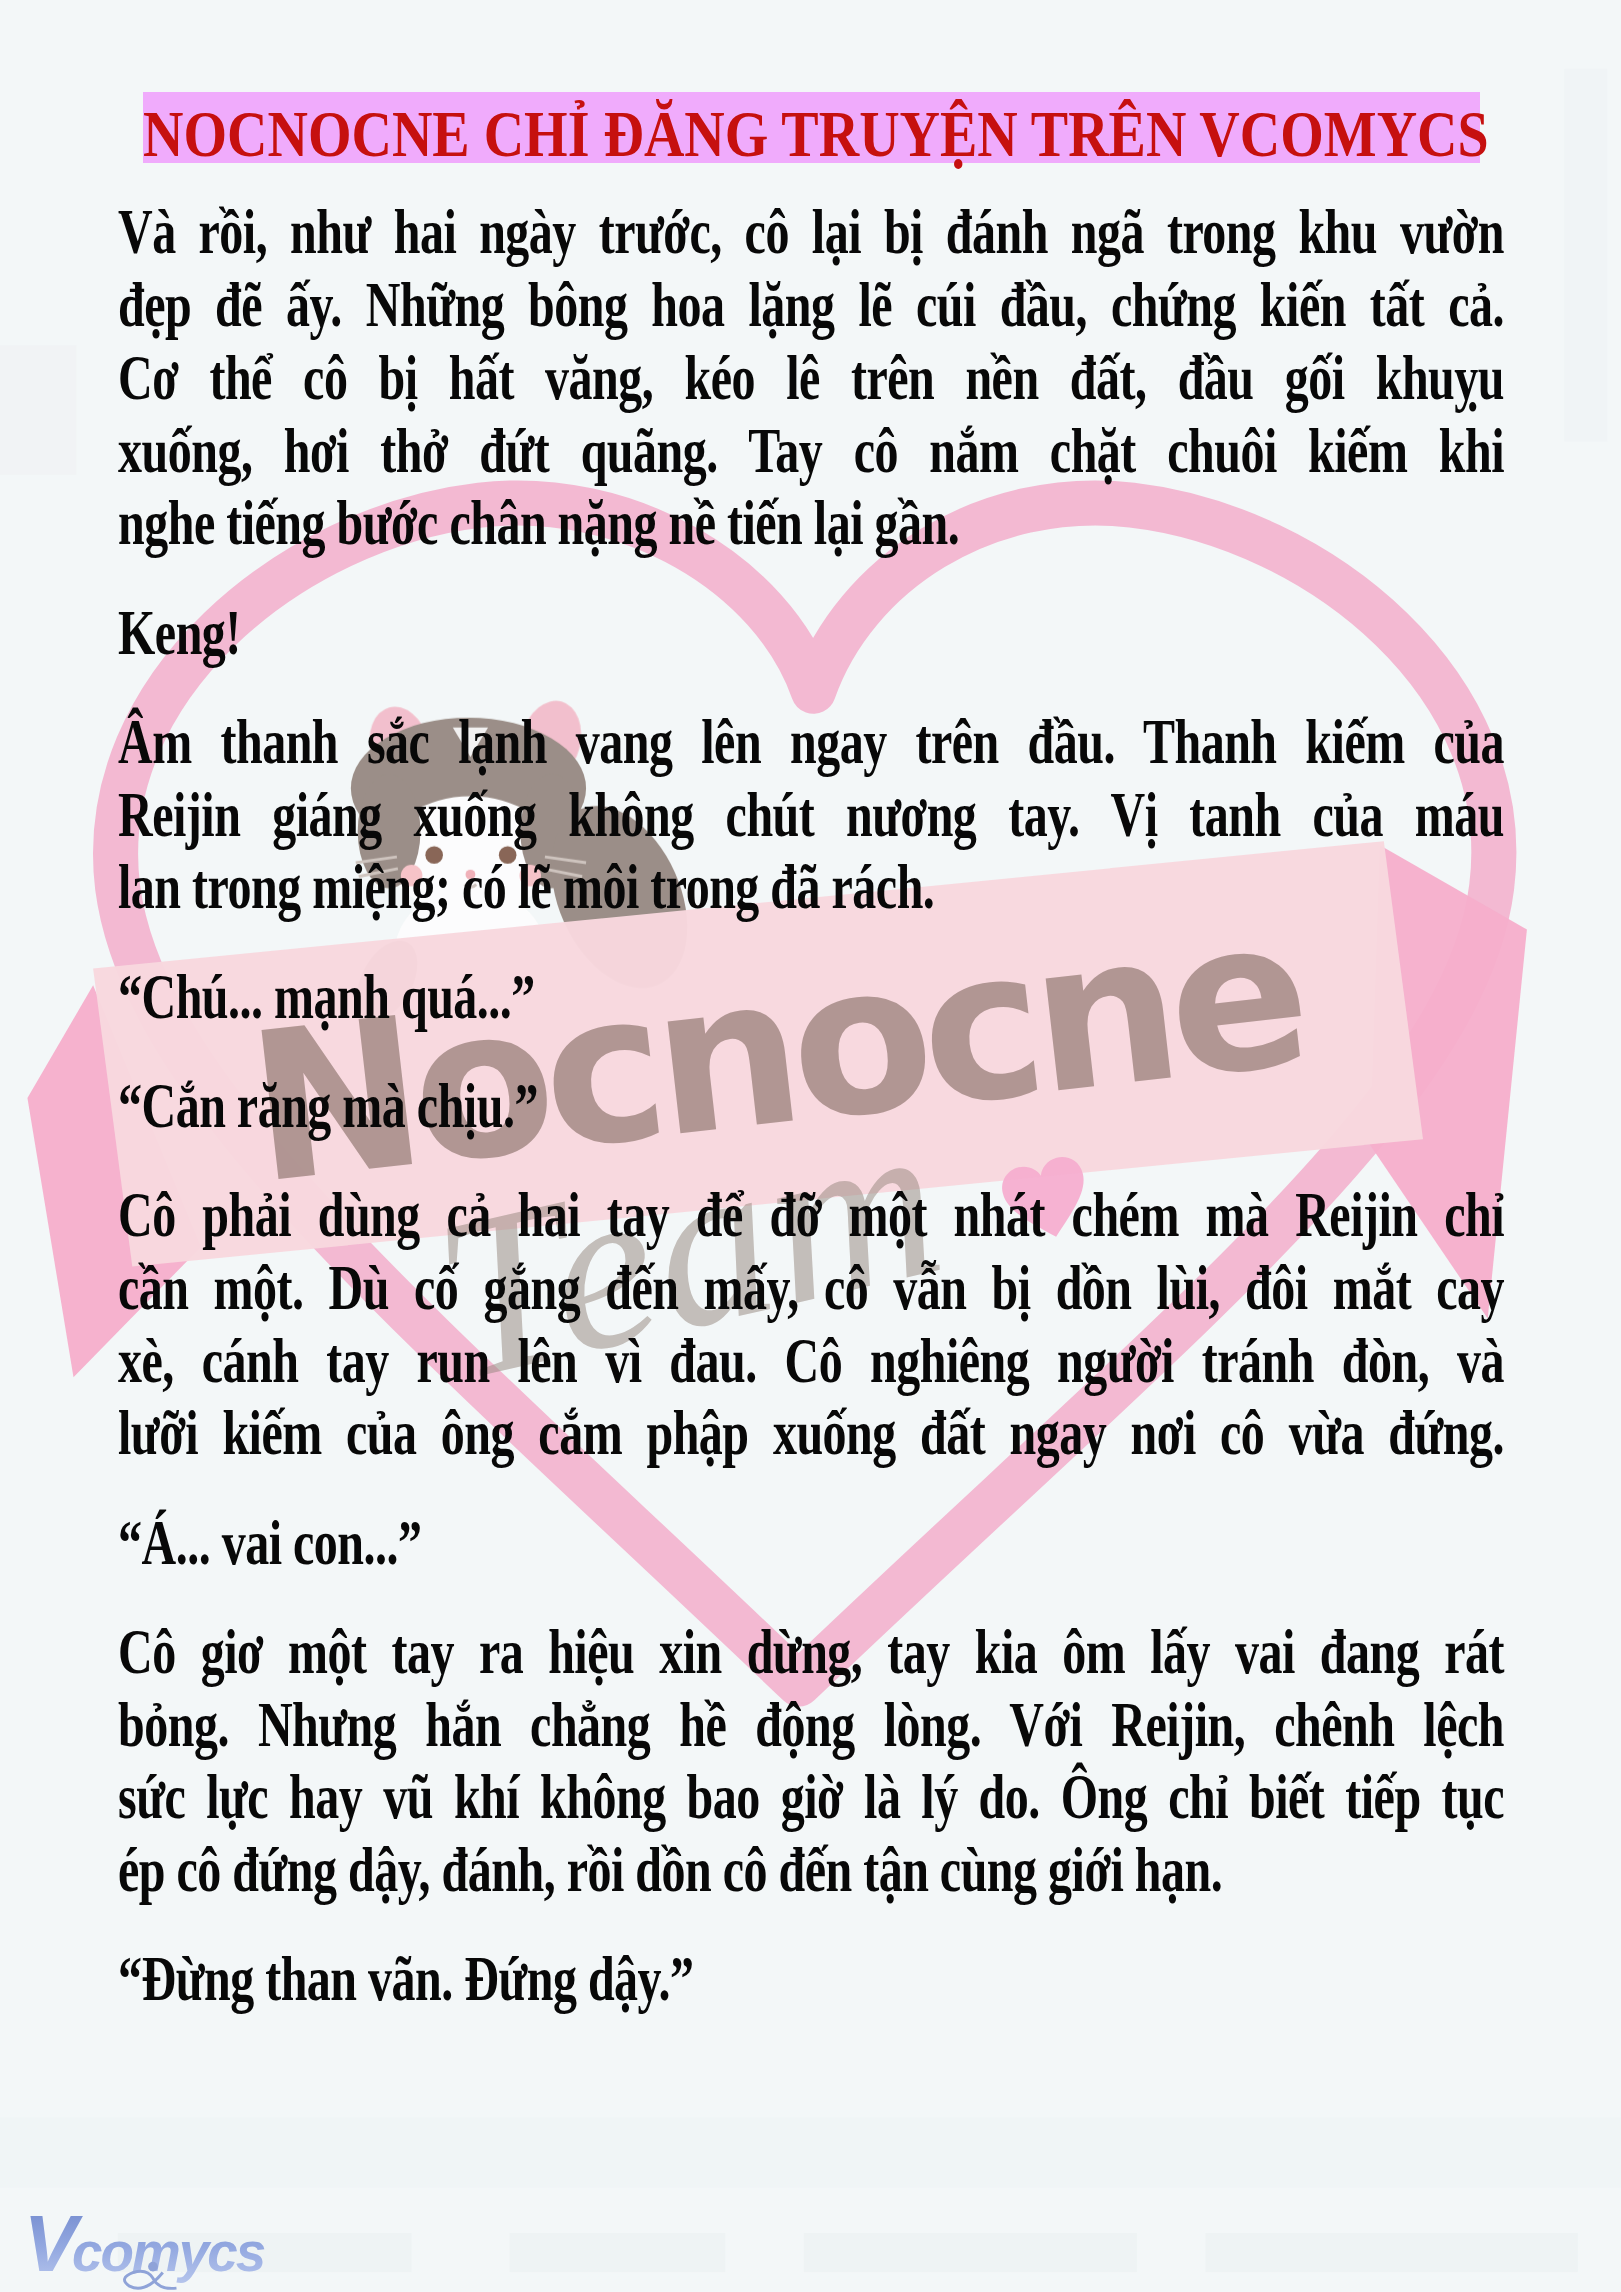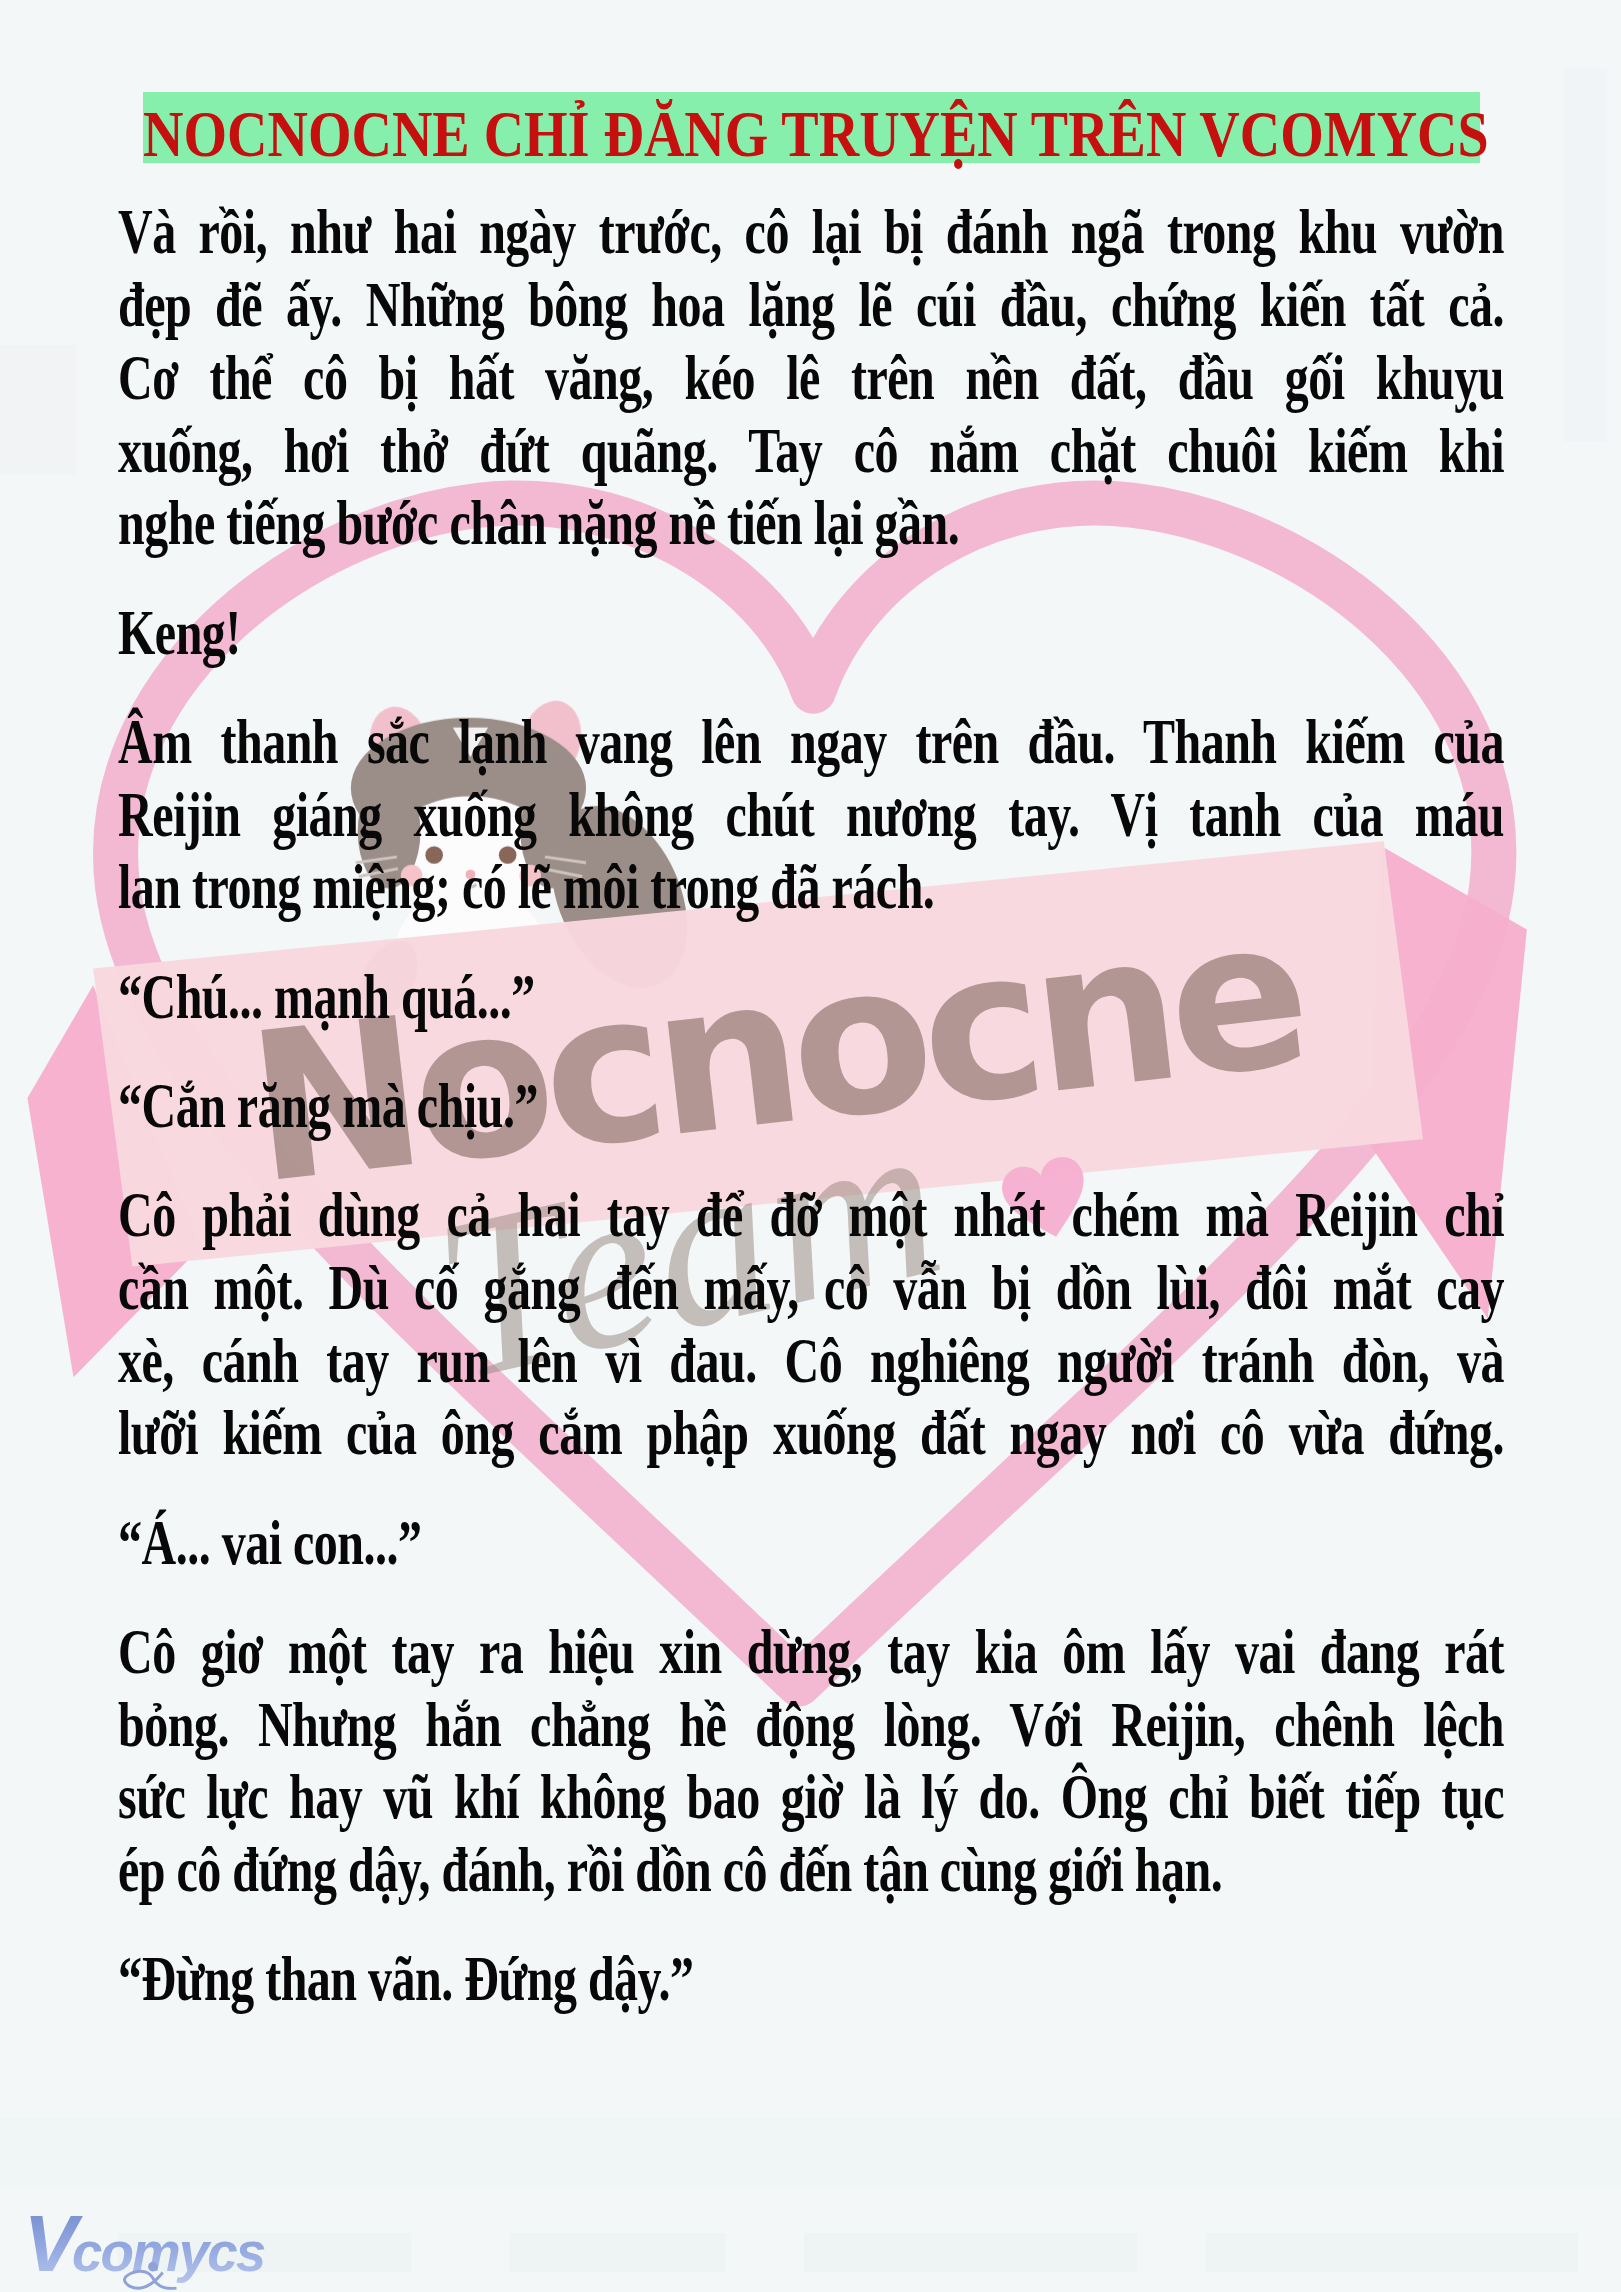--- a/index.html
+++ b/index.html
@@ -8,21 +8,21 @@
     width:1621px;height:2293px;
     background:#f3f7f8;
     overflow:hidden;
     font-family:"Liberation Serif", serif;
   }
   
   .wm{position:absolute;left:0;top:0;pointer-events:none;}
   
   .band{
     position:absolute;left:143px;top:92px;width:1337px;height:71px;
-    background:#86efac;
+    background:#f0abfc;
   }
   .band .bandtext{
     display:block;width:100%;
     font:700 56px/71px "Liberation Serif", serif;
     color:#c6100f;text-align:center;white-space:nowrap;
     letter-spacing:0px;
     transform:scaleY(1.18);transform-origin:50% 0;
   }
   
   .bodytext{

